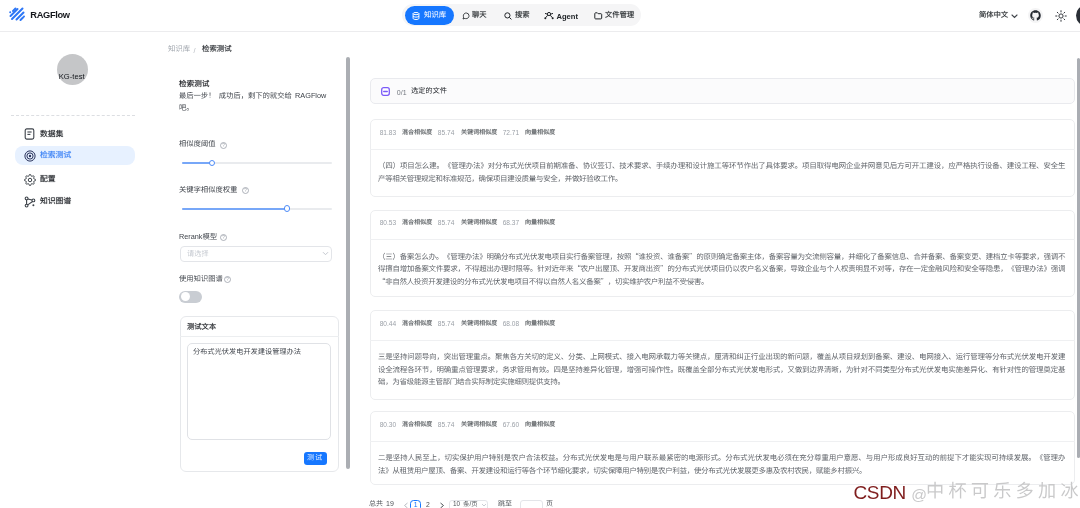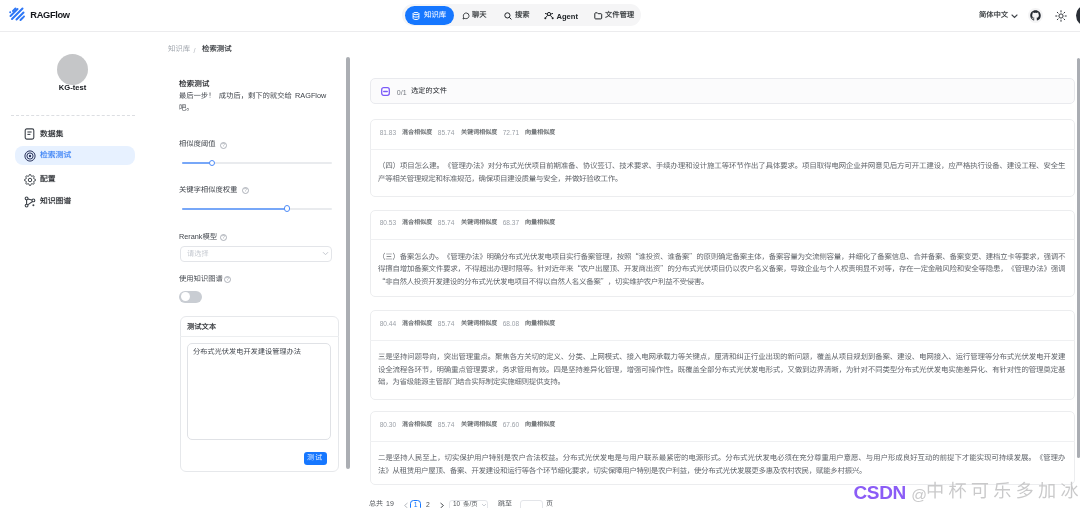--- a/index.html
+++ b/index.html
@@ -414,21 +414,21 @@
 <line x1="0.7" y1="6" x2="1.9" y2="6"></line>
         <line x1="10.1" y1="6" x2="11.3" y2="6"></line>
 <line x1="2.25" y1="2.25" x2="3.1" y2="3.1"></line>
         <line x1="8.9" y1="8.9" x2="9.75" y2="9.75"></line>
 <line x1="2.25" y1="9.75" x2="3.1" y2="8.9"></line>
         <line x1="8.9" y1="3.1" x2="9.75" y2="2.25"></line>
 </g>
     </svg>
 <div style="position:absolute;left:1076px;top:4.5px;width:21px;height:21px;border-radius:50%;background:#2a2f36"></div>
 <div style="position:absolute;left:57px;top:53.5px;width:31px;height:31px;border-radius:50%;background:#c5c6c8"></div>
-<div style="position:absolute;left:58.8px;top:84px;font-size:7.60px;font-weight:bold;color:#14171c;line-height:7.60px;white-space:nowrap">KG-test</div>
+<div style="position:absolute;left:58.8px;top:73px;font-size:7.60px;font-weight:normal;color:#14171c;line-height:7.60px;white-space:nowrap">KG-test</div>
 <div style="position:absolute;left:11px;top:115px;width:124px;border-top:1px dashed #dcdee2"></div>
 <div style="position:absolute;left:15px;top:146px;width:120px;height:19px;background:#e7f1ff;border-radius:8px"></div>
 <svg style="position:absolute;left:23.5px;top:128px" width="11" height="12" viewBox="0 0 11 12">
       <rect x="1.2" y="0.9" width="8.6" height="10.2" rx="1.6" fill="none" stroke="#3c4249" stroke-width="1.1"></rect>
       <line x1="3.4" y1="4" x2="7.6" y2="4" stroke="#3c4249" stroke-width="1.1"></line>
       <line x1="3.4" y1="6.4" x2="6.4" y2="6.4" stroke="#3c4249" stroke-width="1.1"></line>
     </svg>
 <svg style="position:absolute;left:40.0px;top:129.5px;overflow:visible" width="25" height="9">
       <g fill="#1a1d22" stroke="#1a1d22" stroke-width="22" paint-order="stroke" stroke-linejoin="round" transform="translate(0,6.47) scale(0.00780,-0.00780)">
         <use href="#z6570" x="0"></use>
@@ -1605,21 +1605,21 @@
         <use href="#z81f3" x="1000"></use>
       </g>
     </svg>
 <div style="position:absolute;left:519.5px;top:499.5px;width:23px;height:11px;border:1px solid #e3e5e9;border-radius:3px;box-sizing:border-box;background:#fff"></div>
 <svg style="position:absolute;left:546.4px;top:500.0px;overflow:visible" width="8" height="8">
       <g fill="#4e5257" transform="translate(0,5.81) scale(0.00700,-0.00700)">
         <use href="#z9875" x="0"></use>
       </g>
     </svg>
 <div style="position:absolute;left:1076.5px;top:58px;width:3.5px;height:400px;border-radius:1.7px;background:#aaadb3"></div>
-<div style="position:absolute;left:853.5px;top:483.24px;font-size:19.00px;font-weight:bold;color:#8b5cf6;line-height:19.00px;letter-spacing:-0.35px;white-space:nowrap">CSDN</div>
+<div style="position:absolute;left:853.5px;top:483.24px;font-size:19.00px;font-weight:normal;color:#7f1d1d;line-height:19.00px;letter-spacing:-0.35px;white-space:nowrap">CSDN</div>
 <div style="position:absolute;left:911.3px;top:486.58px;font-size:15.50px;font-weight:normal;color:#c9c9ca;line-height:15.50px;white-space:nowrap">@</div>
 <svg style="position:absolute;left:925.6px;top:481.9px;overflow:visible" width="160" height="21">
       <g fill="#c9c9ca" transform="translate(0,15.11) scale(0.01820,-0.01820)">
         <use href="#z4e2d" x="0"></use>
         <use href="#z676f" x="1231"></use>
         <use href="#z53ef" x="2462"></use>
         <use href="#z4e50" x="3692"></use>
         <use href="#z591a" x="4923"></use>
         <use href="#z52a0" x="6154"></use>
         <use href="#z51b0" x="7385"></use>

